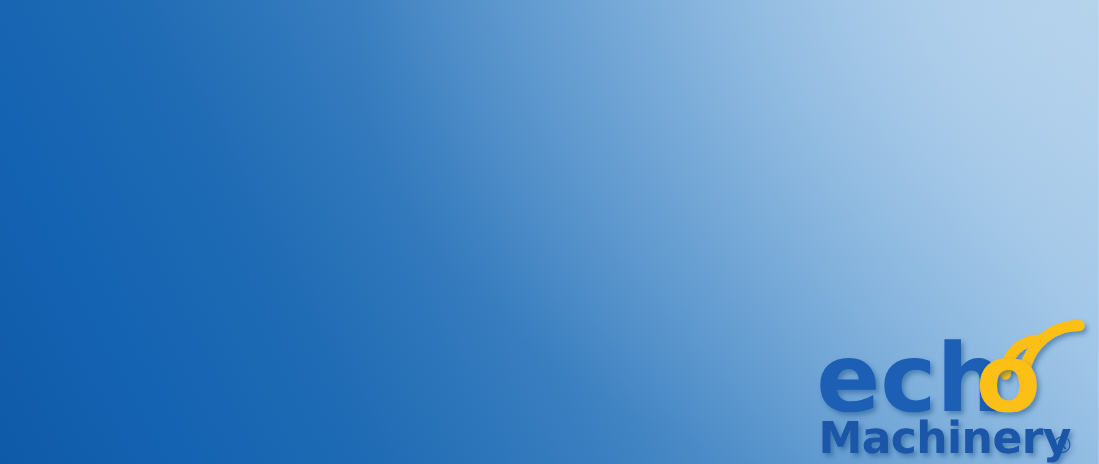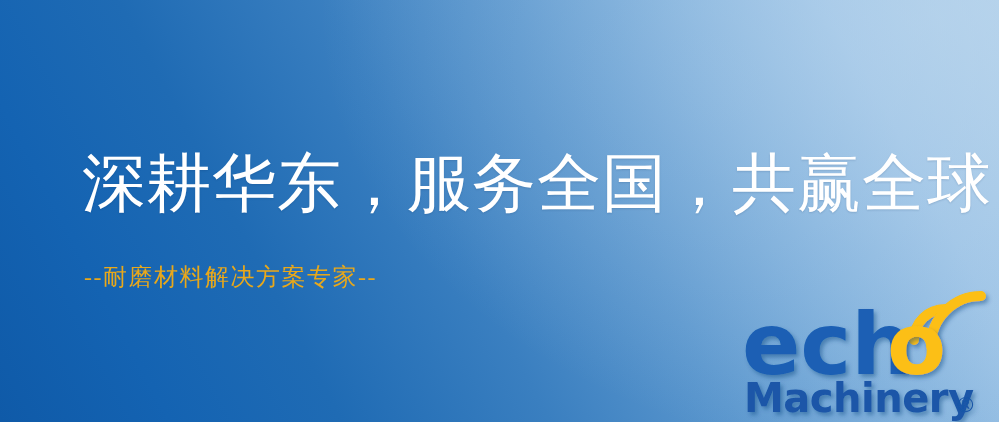--- a/index.html
+++ b/index.html
@@ -116,23 +116,21 @@
     fill: none;
     stroke: #fcbf12;
     stroke-linecap: round;
   }
 </style>
 </head>
 <body>
 
 <div class="banner">
 
-  <div class="headline">深耕华东，服务全国，共赢全球</div>
 
-  <div class="subtitle">--耐磨材料解决方案专家--</div>
 
   <div class="logo">
     <svg viewBox="0 0 257 126" xmlns="http://www.w3.org/2000/svg" role="img">
       <defs>
         <filter id="logoShadow" x="-25%" y="-25%" width="160%" height="160%">
           <feDropShadow dx="2.5" dy="3" stdDeviation="2.2" flood-color="#0b3f77" flood-opacity="0.42"></feDropShadow>
         </filter>
       </defs>
 
       <g filter="url(#logoShadow)">

